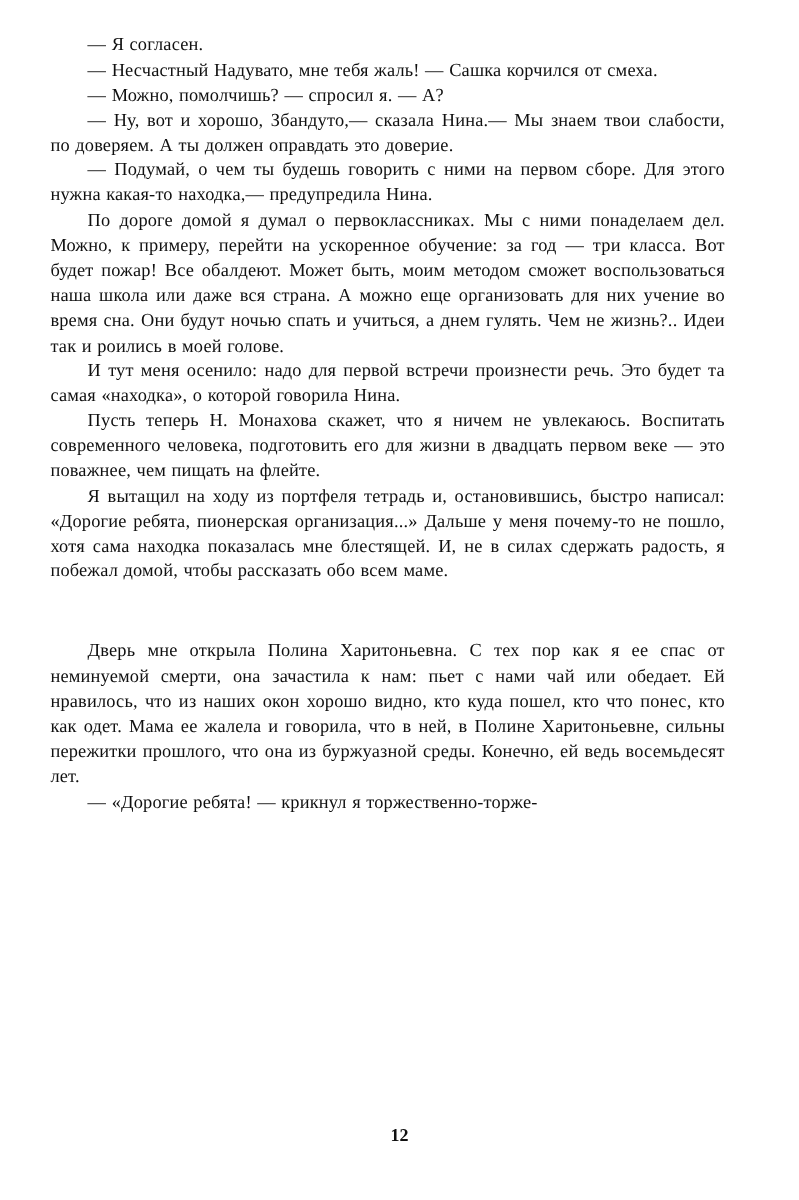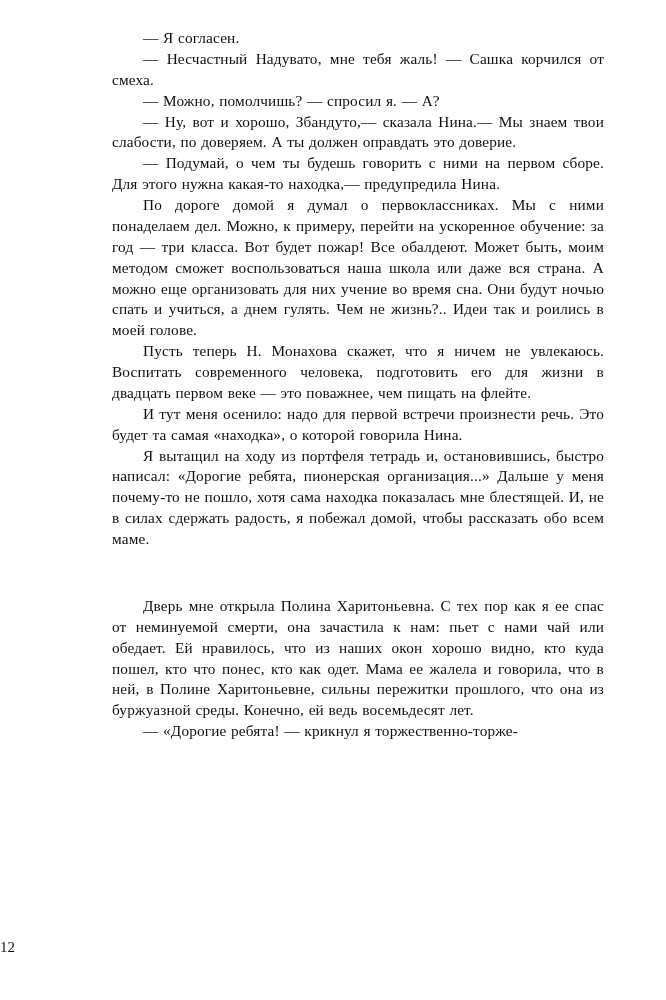--- a/index.html
+++ b/index.html
@@ -12,21 +12,21 @@
     background: #ffffff;
     font-family: "Liberation Serif", serif;
     color: #101010;
     overflow: hidden;
   }
   .page {
     position: relative;
     width: 666px;
     height: 1000px;
     box-sizing: border-box;
-    padding: 28px 62px 0 112px;
+    padding: 28px 62px 0 42px;
   }
   .body-text {
     font-size: 15.3px;
     line-height: 1.365;
     text-align: justify;
     text-justify: inter-word;
     letter-spacing: 0.15px;
     word-spacing: 0.6px;
   }
   p {
@@ -34,37 +34,38 @@
     text-indent: 31px;
   }
   .section-gap {
     height: 46px;
   }
   .folio {
     position: absolute;
     left: 0;
     right: 0;
     bottom: 44px;
+    text-align: center;
     font-size: 15px;
-    font-weight: normal;
+    font-weight: bold;
     font-family: "Liberation Serif", serif;
   }
 </style>
 </head>
 <body>
 
 <div class="page">
   <div class="body-text" id="body-container">
       <p>— Я согласен.</p>
       <p>— Несчастный Надувато, мне тебя жаль! — Сашка корчился от смеха.</p>
       <p>— Можно, помолчишь? — спросил я. — А?</p>
       <p>— Ну, вот и хорошо, Збандуто,— сказала Нина.— Мы знаем твои слабости, по доверяем. А ты должен оправдать это доверие.</p>
       <p>— Подумай, о чем ты будешь говорить с ними на первом сборе. Для этого нужна какая-то находка,— предупредила Нина.</p>
       <p>По дороге домой я думал о первоклассниках. Мы с ними понаделаем дел. Можно, к примеру, перейти на ускоренное обучение: за год — три класса. Вот будет пожар! Все обалдеют. Может быть, моим методом сможет воспользоваться наша школа или даже вся страна. А можно еще организовать для них учение во время сна. Они будут ночью спать и учиться, а днем гулять. Чем не жизнь?.. Идеи так и роились в моей голове.</p>
+      <p>И тут меня осенило: надо для первой встречи произнести речь. Это будет та самая «находка», о которой говорила Нина.</p>
       <p>Пусть теперь Н. Монахова скажет, что я ничем не увлекаюсь. Воспитать современного человека, подготовить его для жизни в двадцать первом веке — это поважнее, чем пищать на флейте.</p>
-      <p>И тут меня осенило: надо для первой встречи произнести речь. Это будет та самая «находка», о которой говорила Нина.</p>
       <p>Я вытащил на ходу из портфеля тетрадь и, остановившись, быстро написал: «Дорогие ребята, пионерская организация...» Дальше у меня почему-то не пошло, хотя сама находка показалась мне блестящей. И, не в силах сдержать радость, я побежал домой, чтобы рассказать обо всем маме.</p>
       <div class="section-gap"></div>
       <p>Дверь мне открыла Полина Харитоньевна. С тех пор как я ее спас от неминуемой смерти, она зачастила к нам: пьет с нами чай или обедает. Ей нравилось, что из наших окон хорошо видно, кто куда пошел, кто что понес, кто как одет. Мама ее жалела и говорила, что в ней, в Полине Харитоньевне, сильны пережитки прошлого, что она из буржуазной среды. Конечно, ей ведь восемьдесят лет.</p>
       <p>— «Дорогие ребята! — крикнул я торжественно-торже-</p>
     </div>
   <div class="folio">12</div>
 </div>
 
 </body></html>

